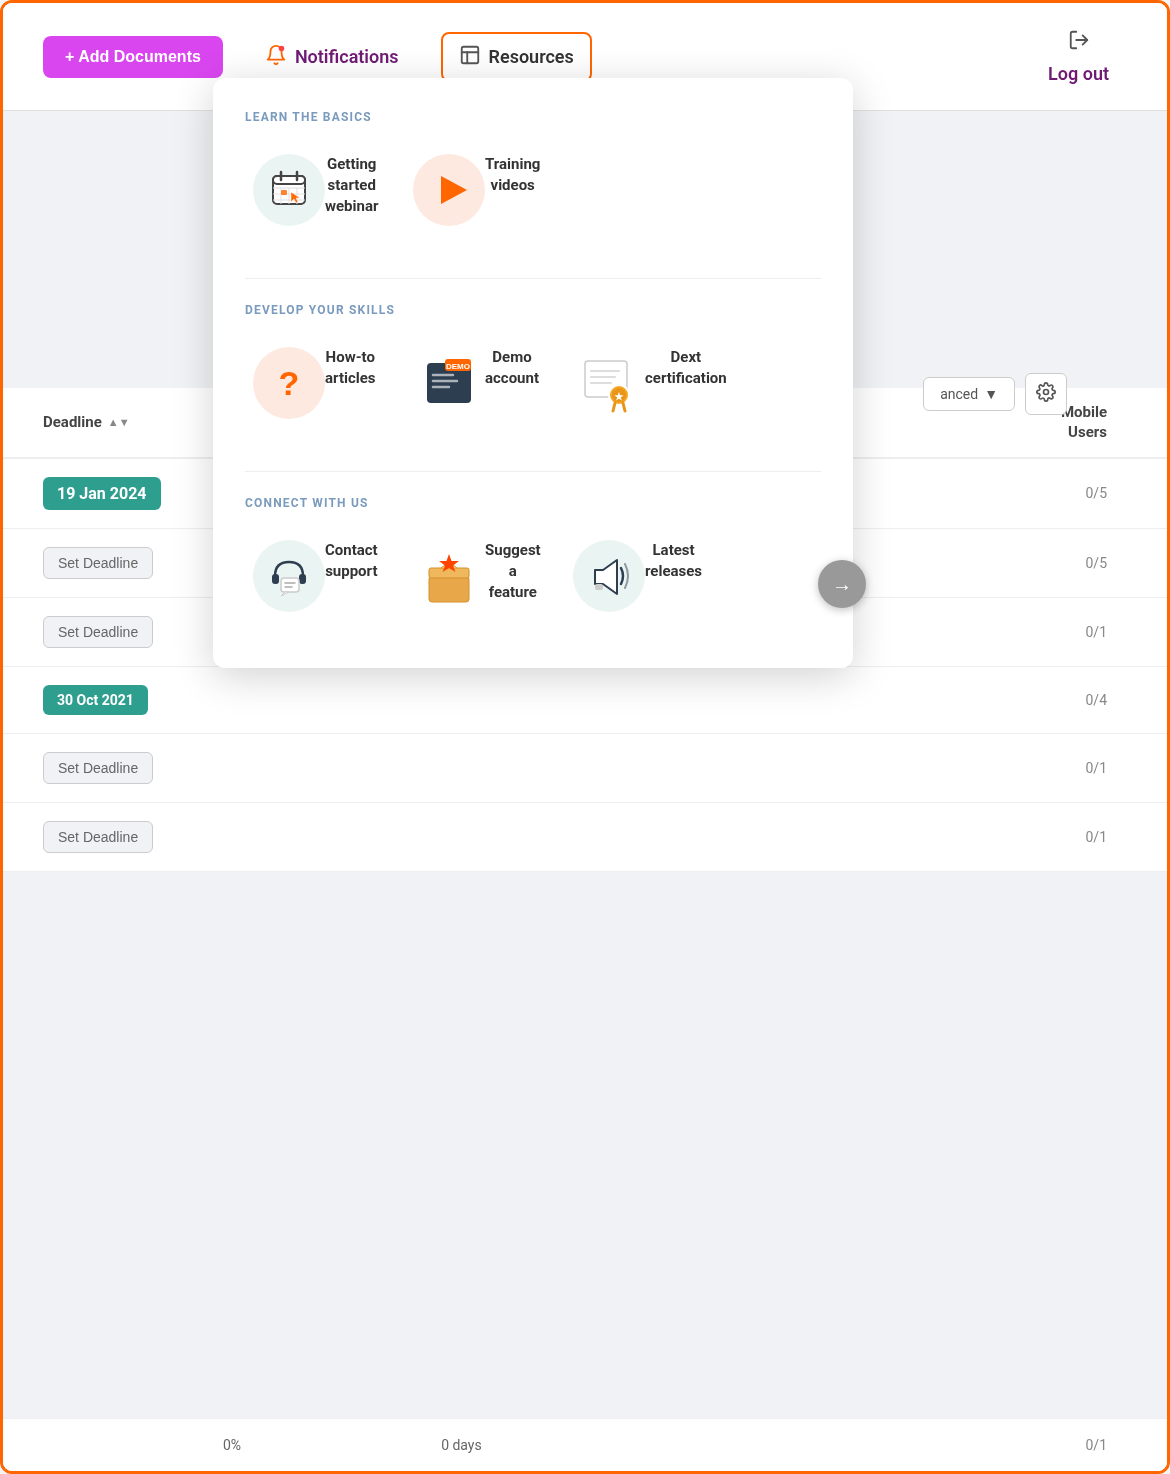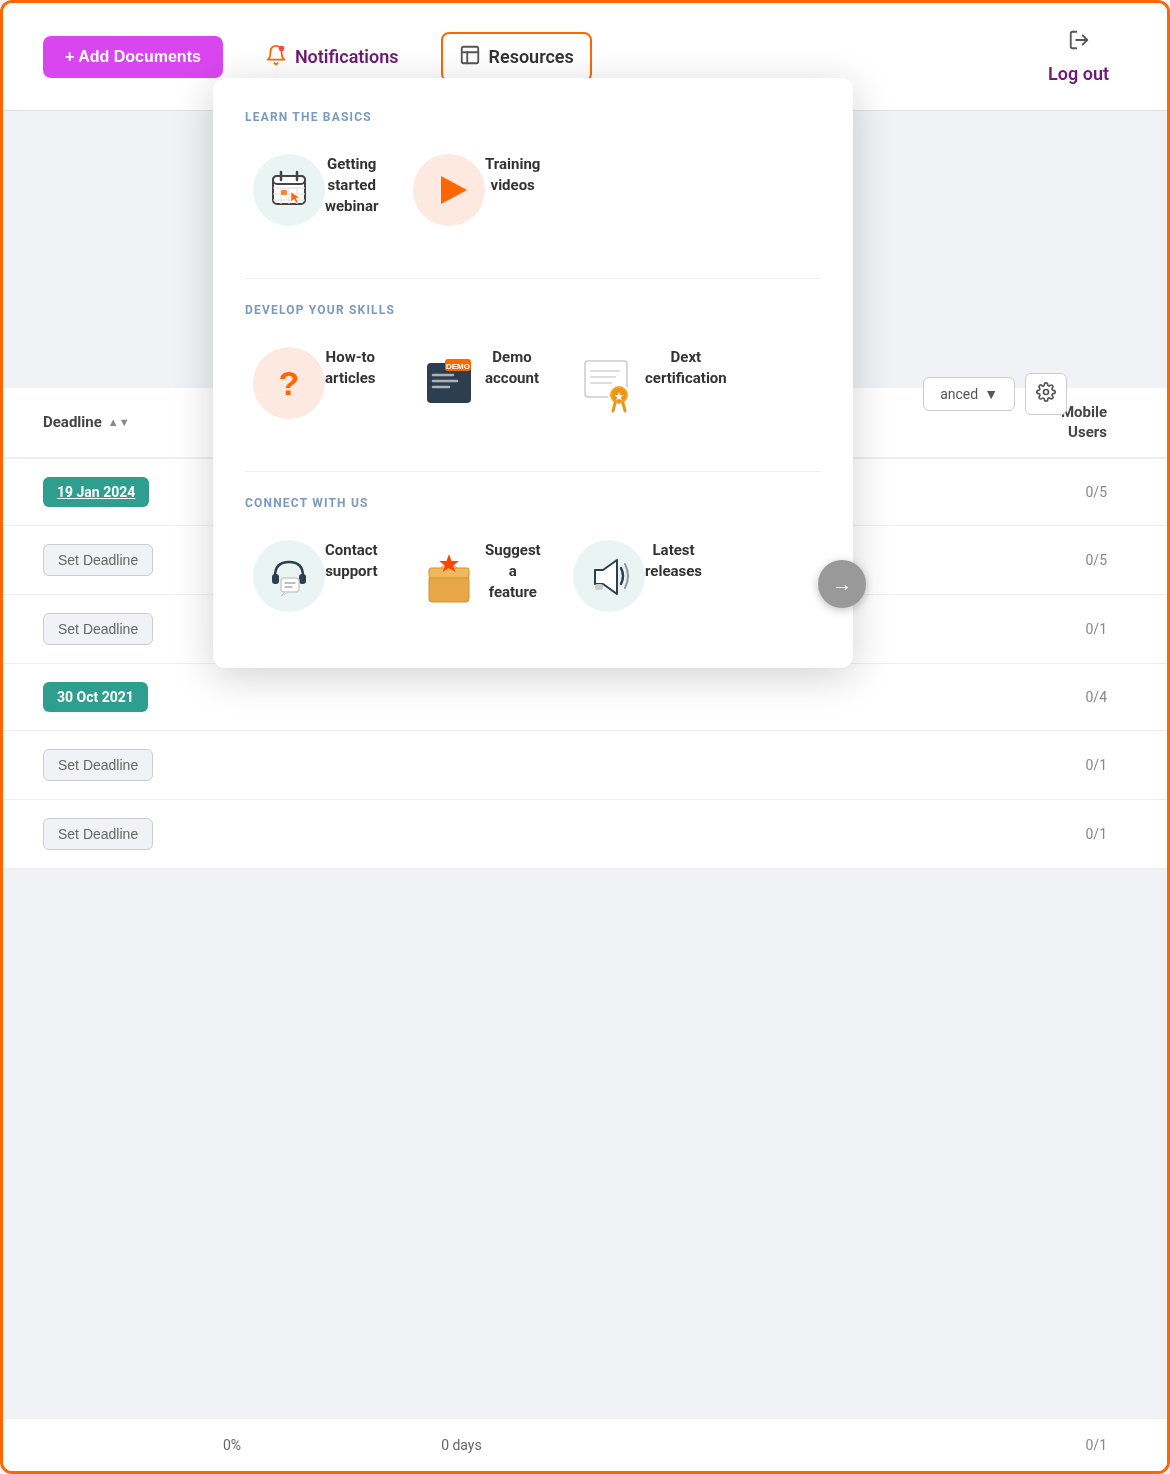--- a/index.html
+++ b/index.html
@@ -193,21 +193,21 @@
     <div style="width:200px;font-weight:700;font-size:15px;color:#444;display:flex;align-items:center;gap:6px;">
       <span>Deadline</span>
       <span style="font-size:11px;color:#888;">▲▼</span>
     </div>
     <div style="margin-left:auto;font-weight:700;font-size:15px;color:#444;text-align:right;padding-right:20px;line-height:1.35;">Mobile<br>Users</div>
   </div>
 
   <div style="background:#fff;">
 
     <div style="display:flex;align-items:center;padding:18px 40px;border-bottom:1px solid #eee;">
-      <div style="background:#2e9e8e;color:#fff;border-radius:6px;padding:7px 14px;font-size:14px;font-weight:700;text-decoration:underline;">19 Jan 2024</div>
+      <div style="background:#2e9e8e;color:#fff;border-radius:6px;padding:7px 14px;font-size:16px;font-weight:700;">19 Jan 2024</div>
       <div style="margin-left:auto;font-size:14px;color:#888;padding-right:20px;">0/5</div>
     </div>
 
     <div style="display:flex;align-items:center;padding:18px 40px;border-bottom:1px solid #eee;">
       <button style="background:#f0f2f5;color:#666;border:1px solid #ccc;border-radius:6px;padding:7px 14px;font-size:14px;cursor:pointer;">Set Deadline</button>
       <div style="margin-left:auto;font-size:14px;color:#888;padding-right:20px;">0/5</div>
     </div>
 
     <div style="display:flex;align-items:center;padding:18px 40px;border-bottom:1px solid #eee;">
       <button style="background:#f0f2f5;color:#666;border:1px solid #ccc;border-radius:6px;padding:7px 14px;font-size:14px;cursor:pointer;">Set Deadline</button>

